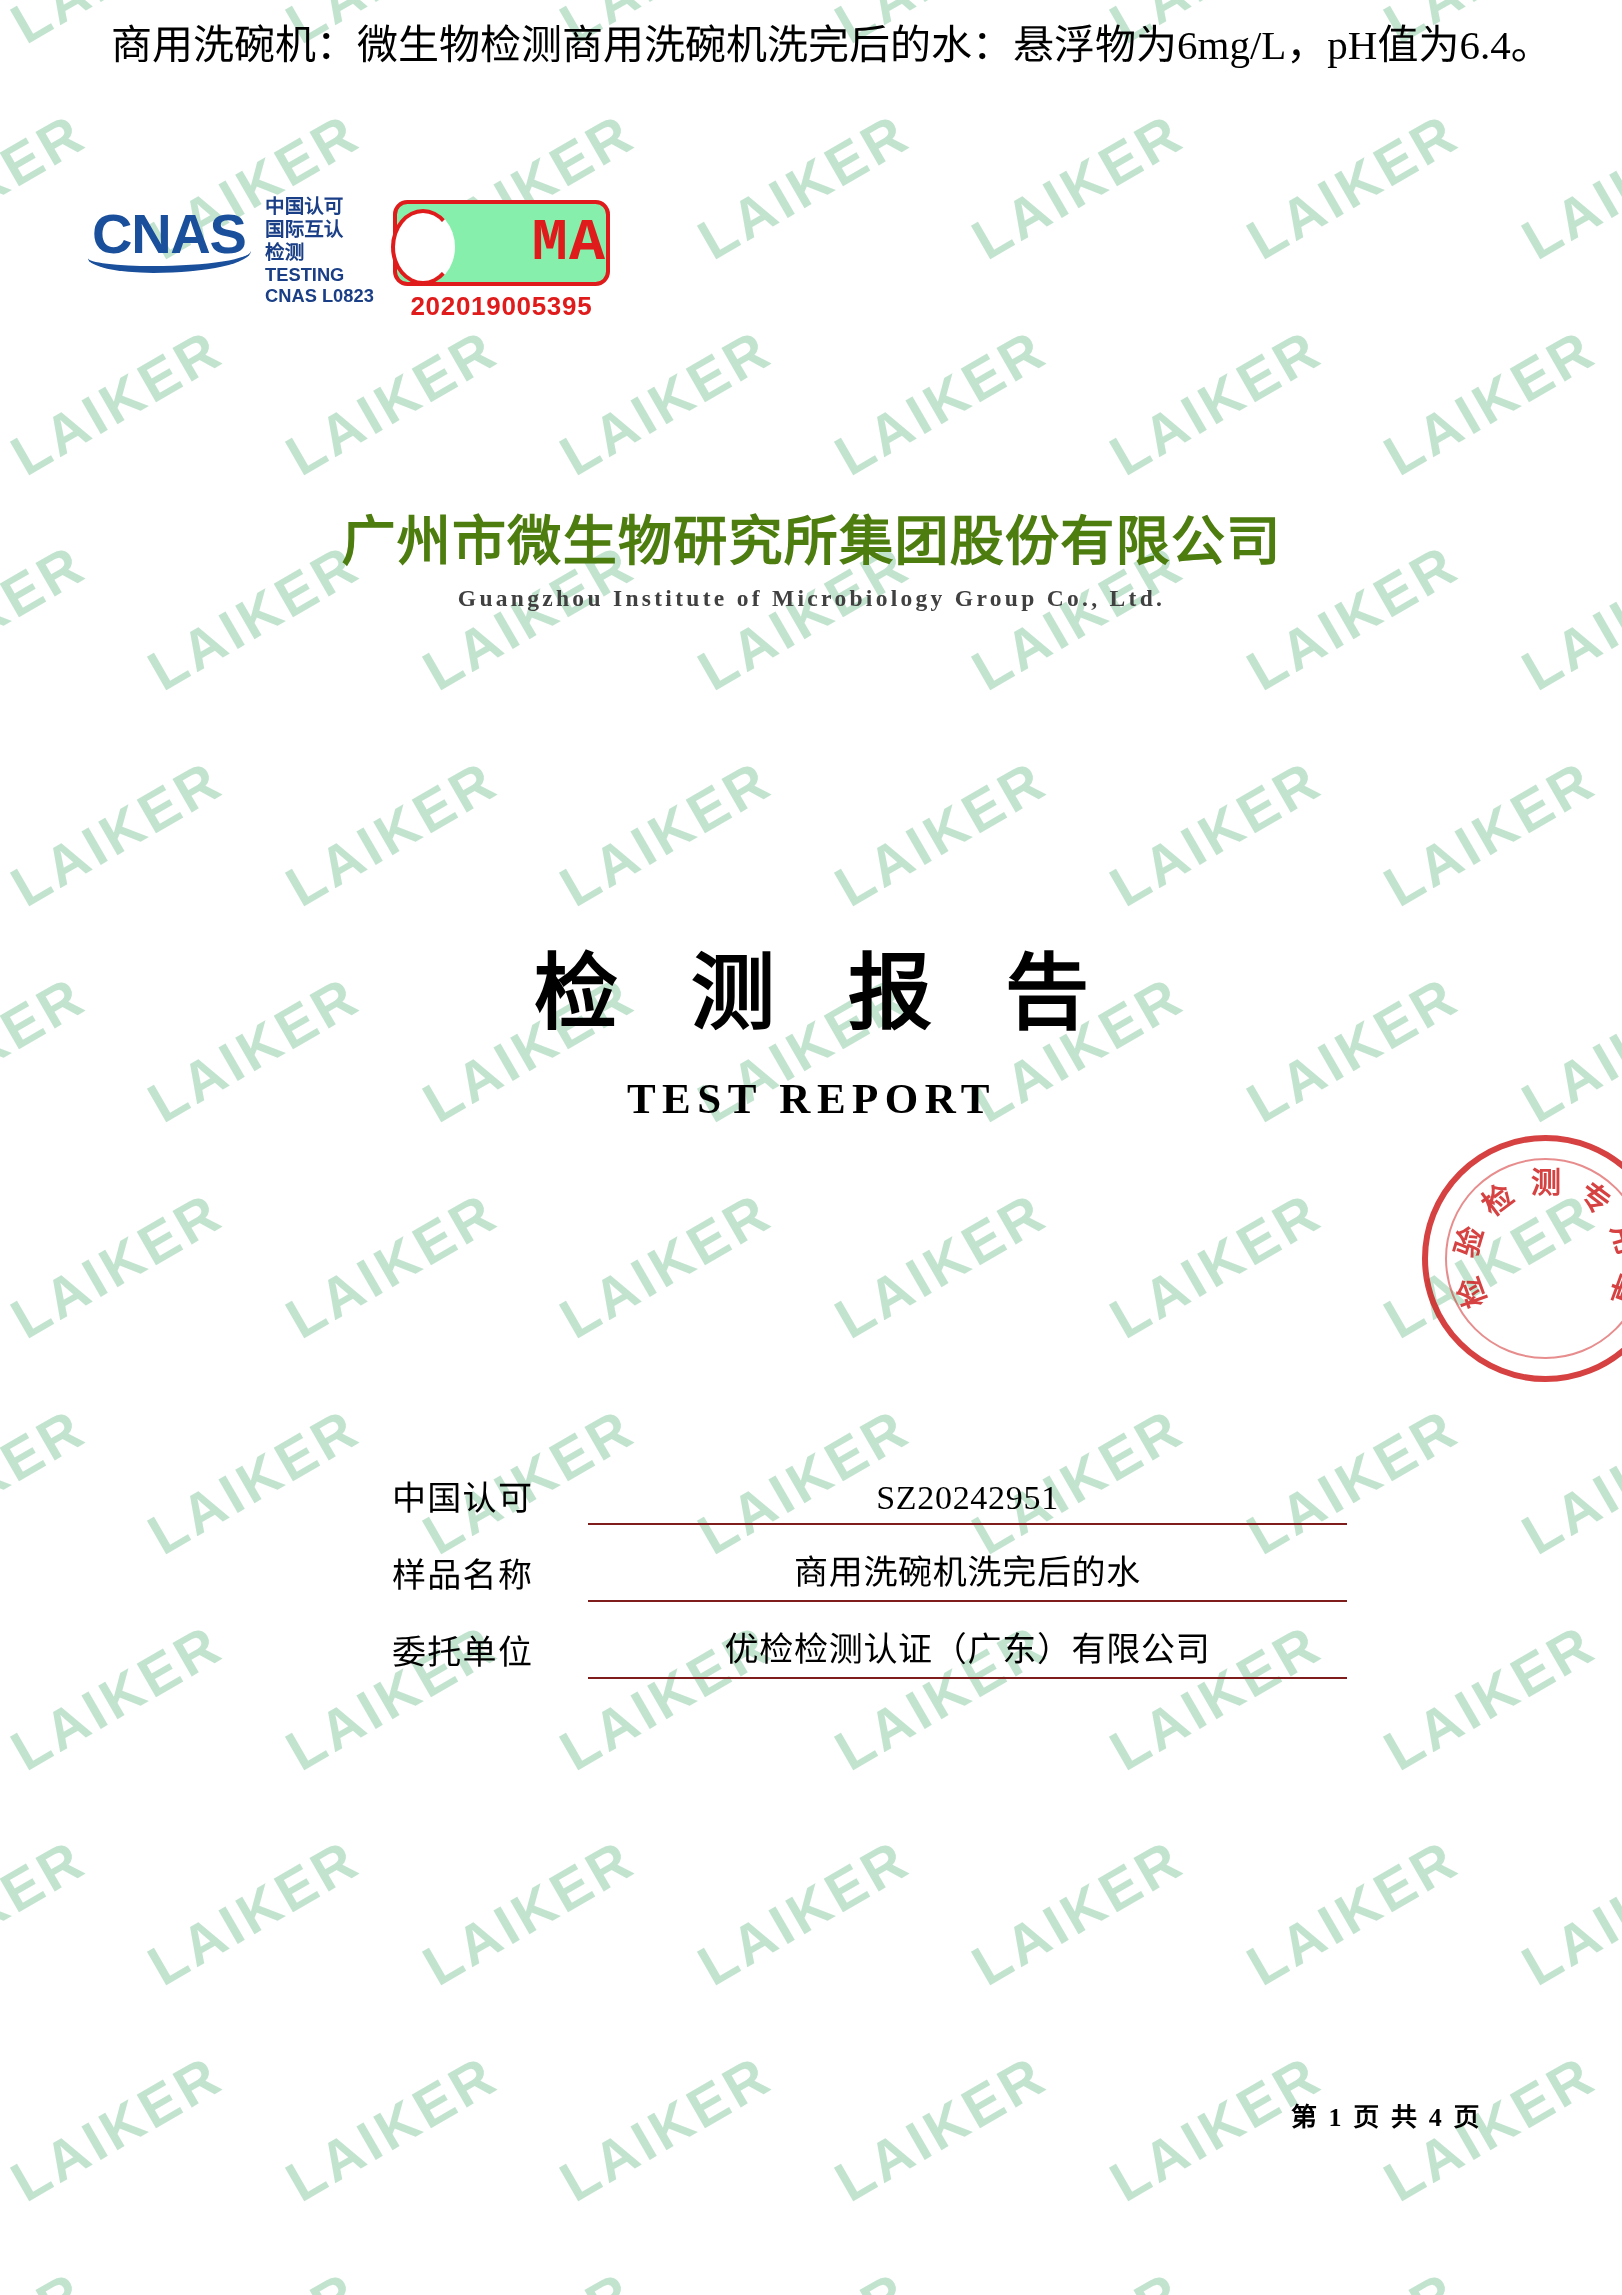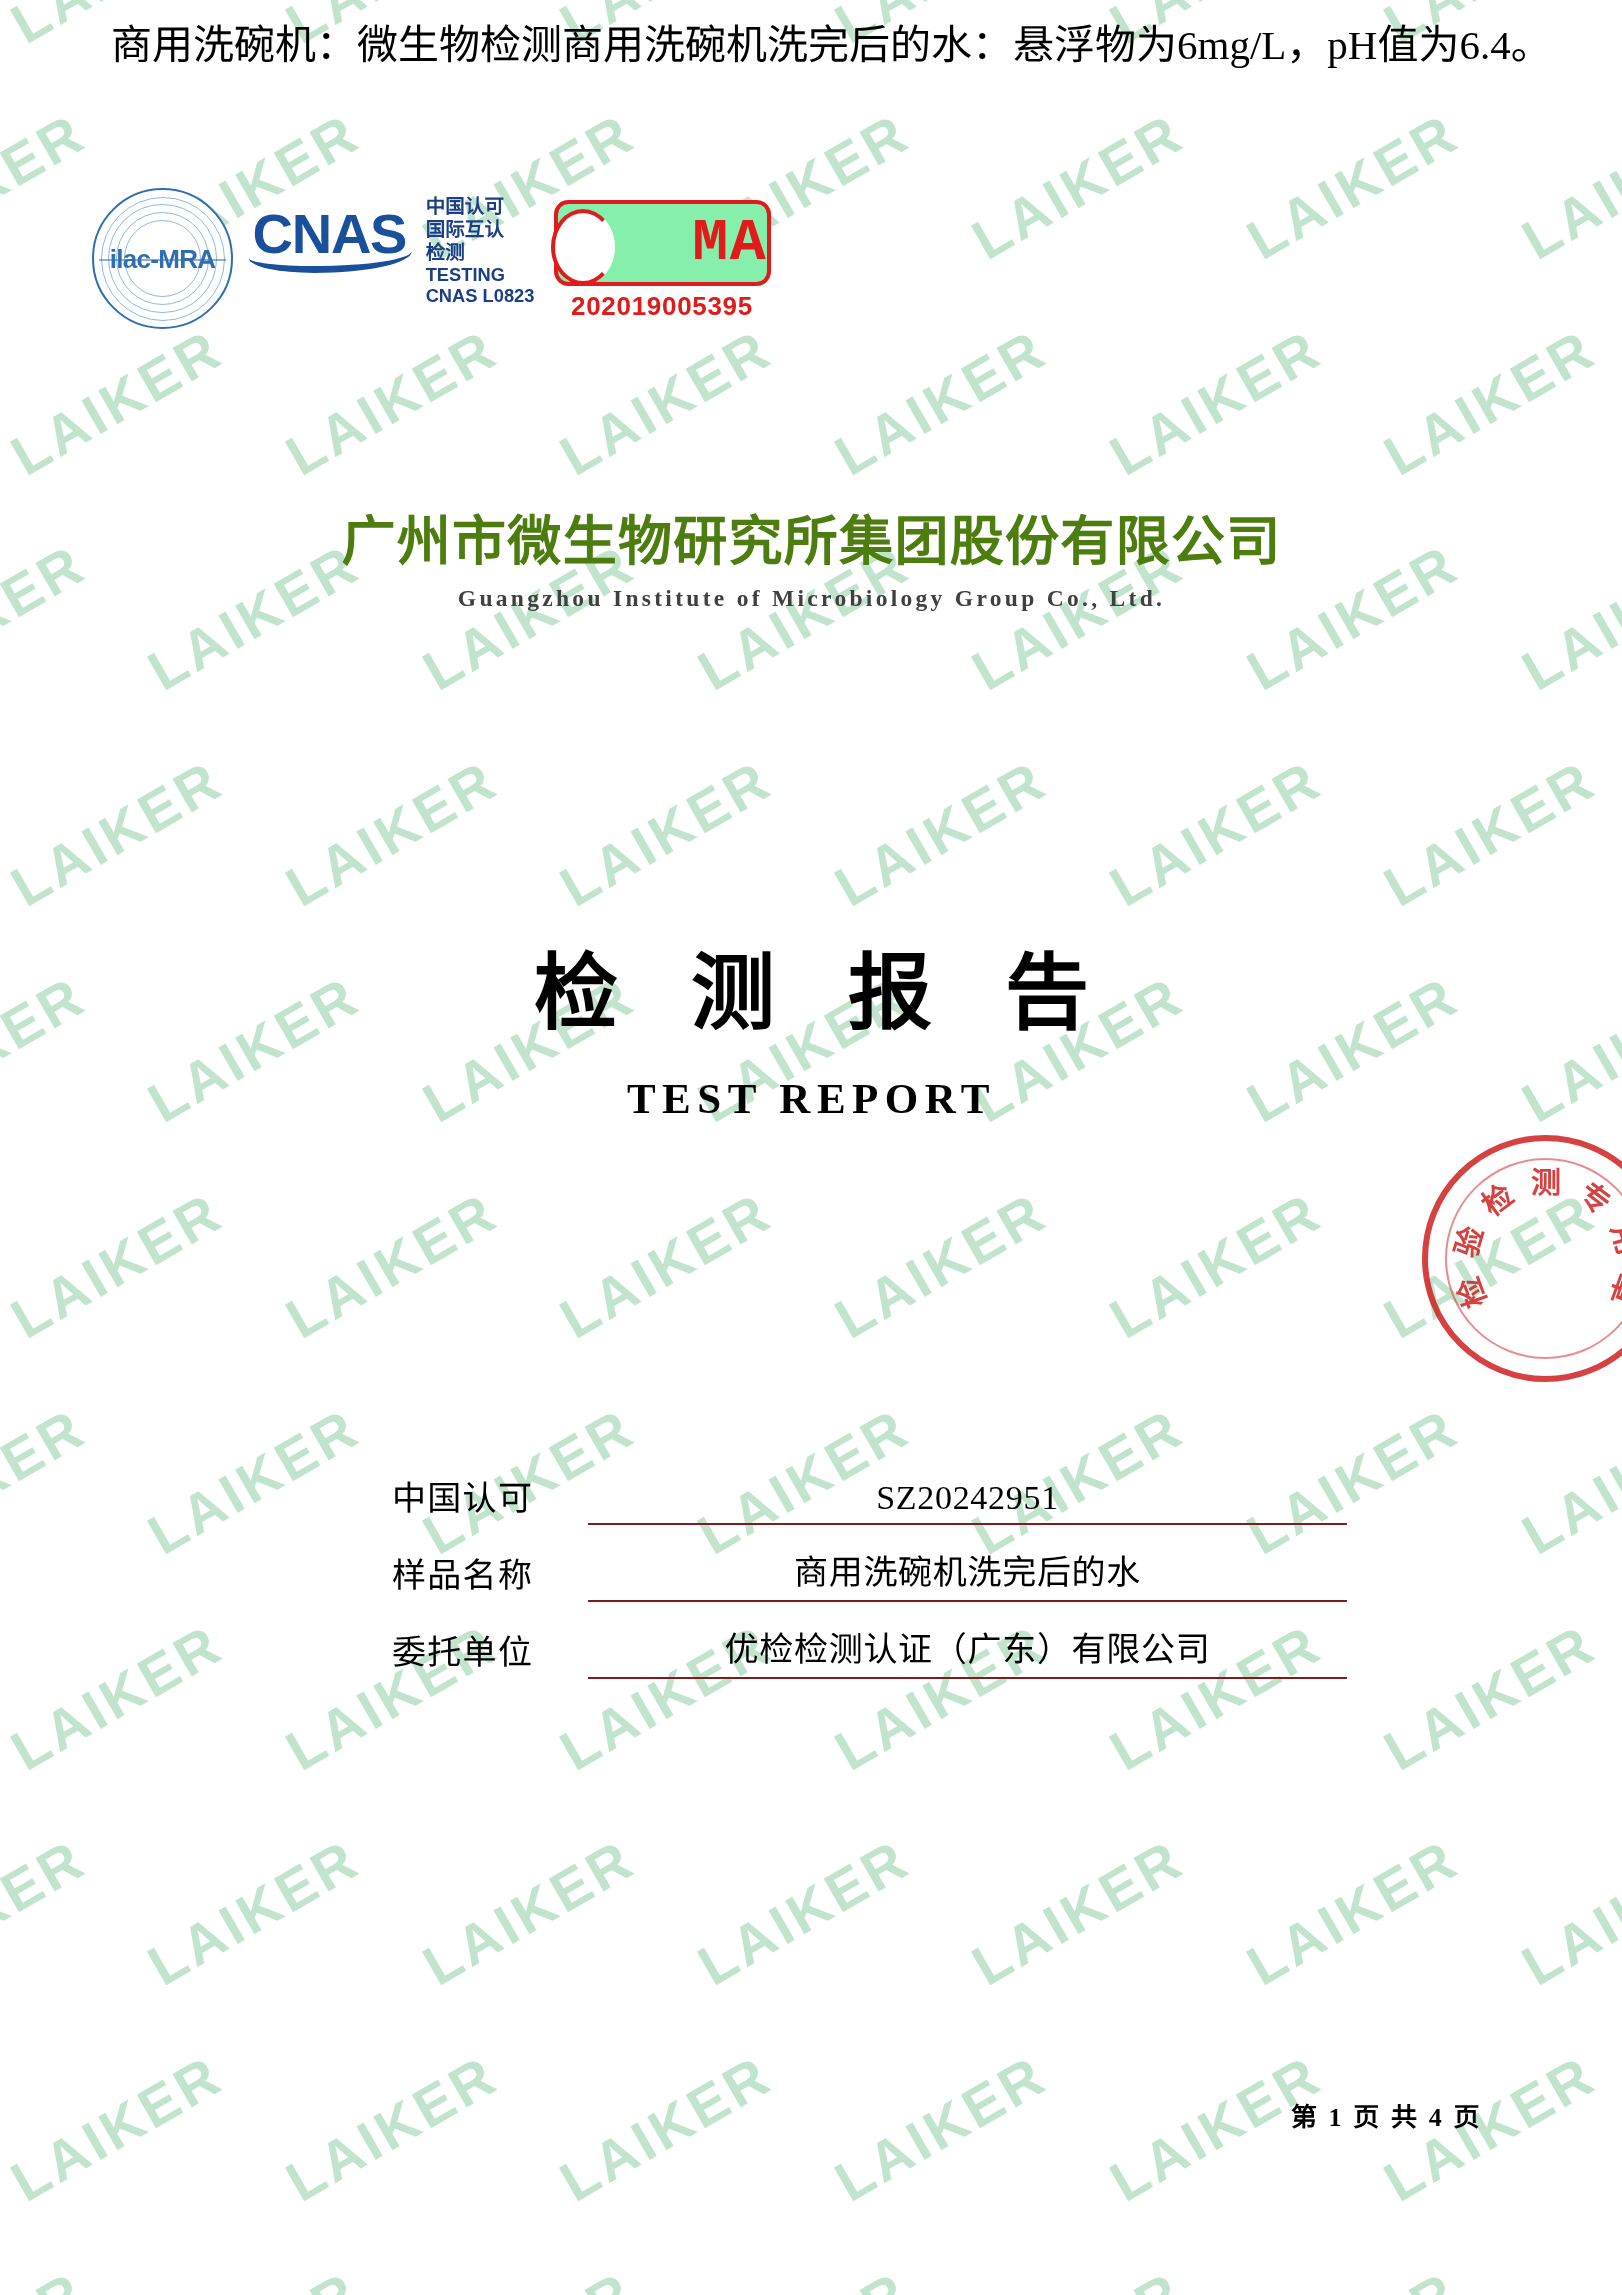--- a/index.html
+++ b/index.html
@@ -395,28 +395,20 @@
       <div class="wm" style="color: rgb(191, 227, 205); left: 687px; top: 2374px;">LAIKER</div>
       <div class="wm" style="color: rgb(191, 227, 205); left: 961px; top: 2374px;">LAIKER</div>
       <div class="wm" style="color: rgb(191, 227, 205); left: 1236px; top: 2374px;">LAIKER</div>
       <div class="wm" style="color: rgb(191, 227, 205); left: 1511px; top: 2374px;">LAIKER</div>
     </div>
 
   <div class="note">商用洗碗机：微生物检测商用洗碗机洗完后的水：悬浮物为6mg/L，pH值为6.4。</div>
 
   <div class="logos">
 
-    <div class="ilac">
-      <div class="ring r1"></div>
-      <div class="ring r2"></div>
-      <div class="ring r3"></div>
-      <div class="ring r4"></div>
-      <div class="strike"></div>
-      <div class="txt">ilac-MRA</div>
-    </div>
 
     <div>
       <div class="cnas">
         <span>CNAS</span>
         <span class="swoosh"></span>
       </div>
     </div>
 
     <div class="cnas-text">
       <div>中国认可</div>

